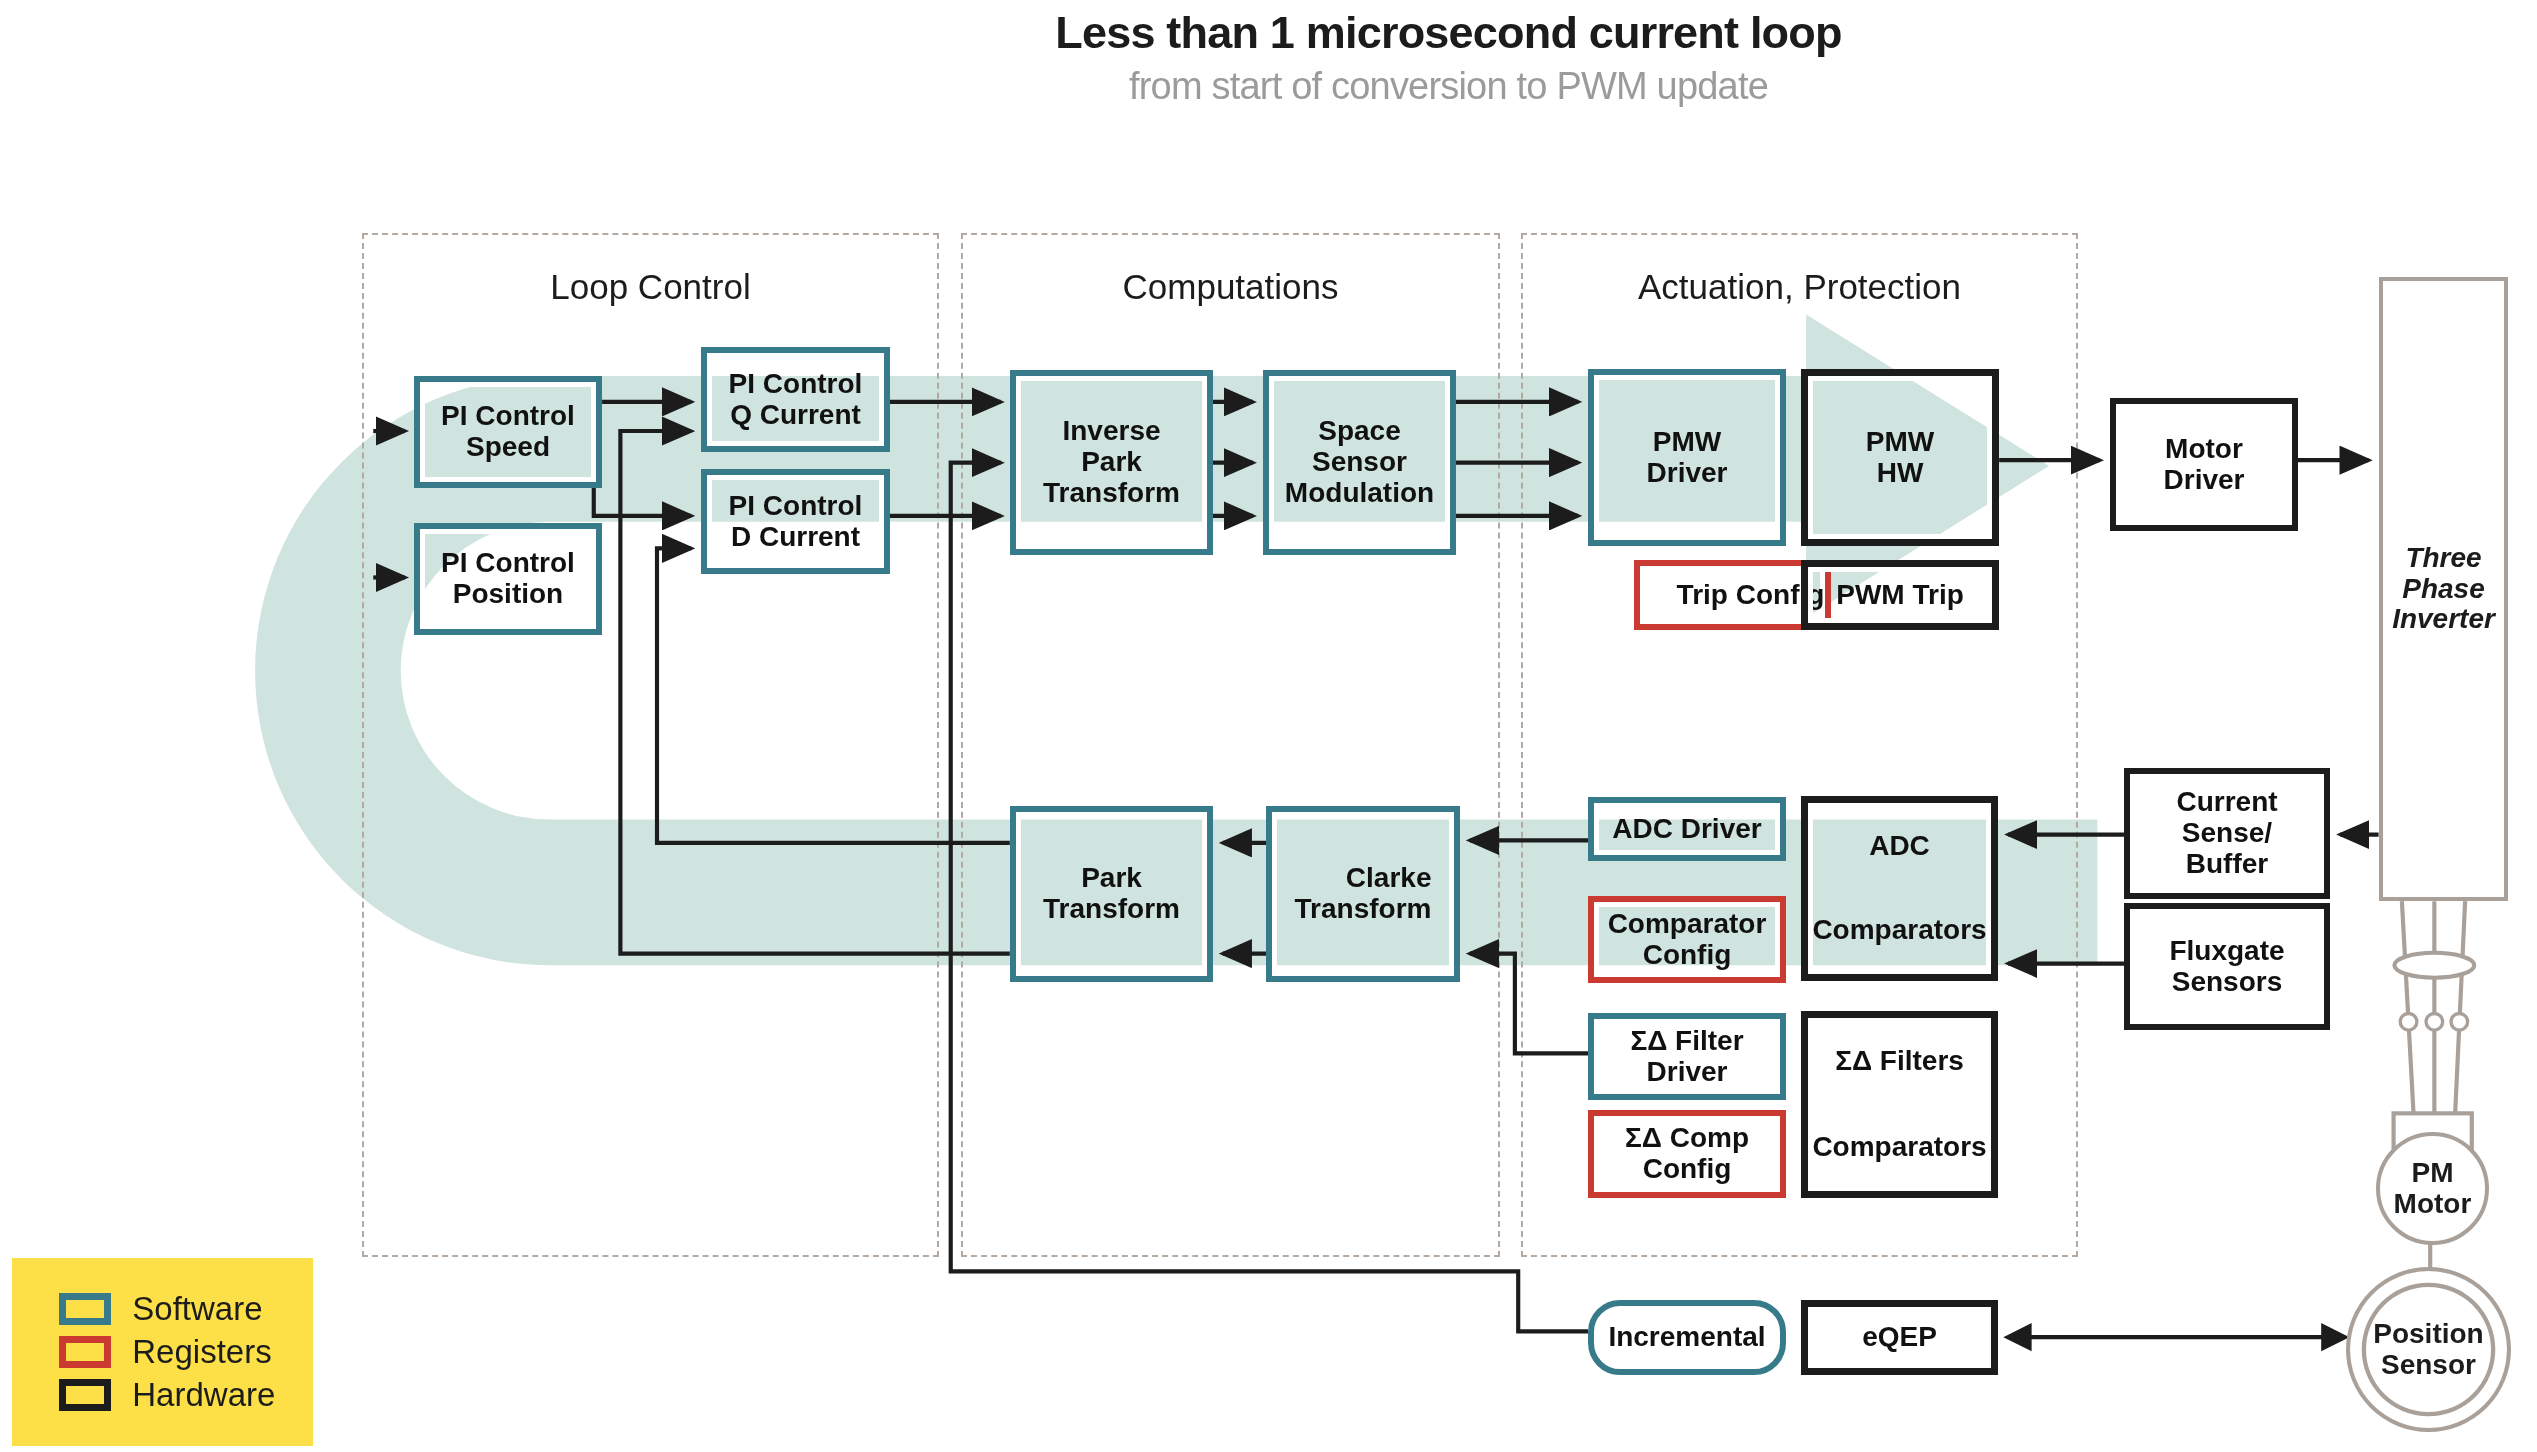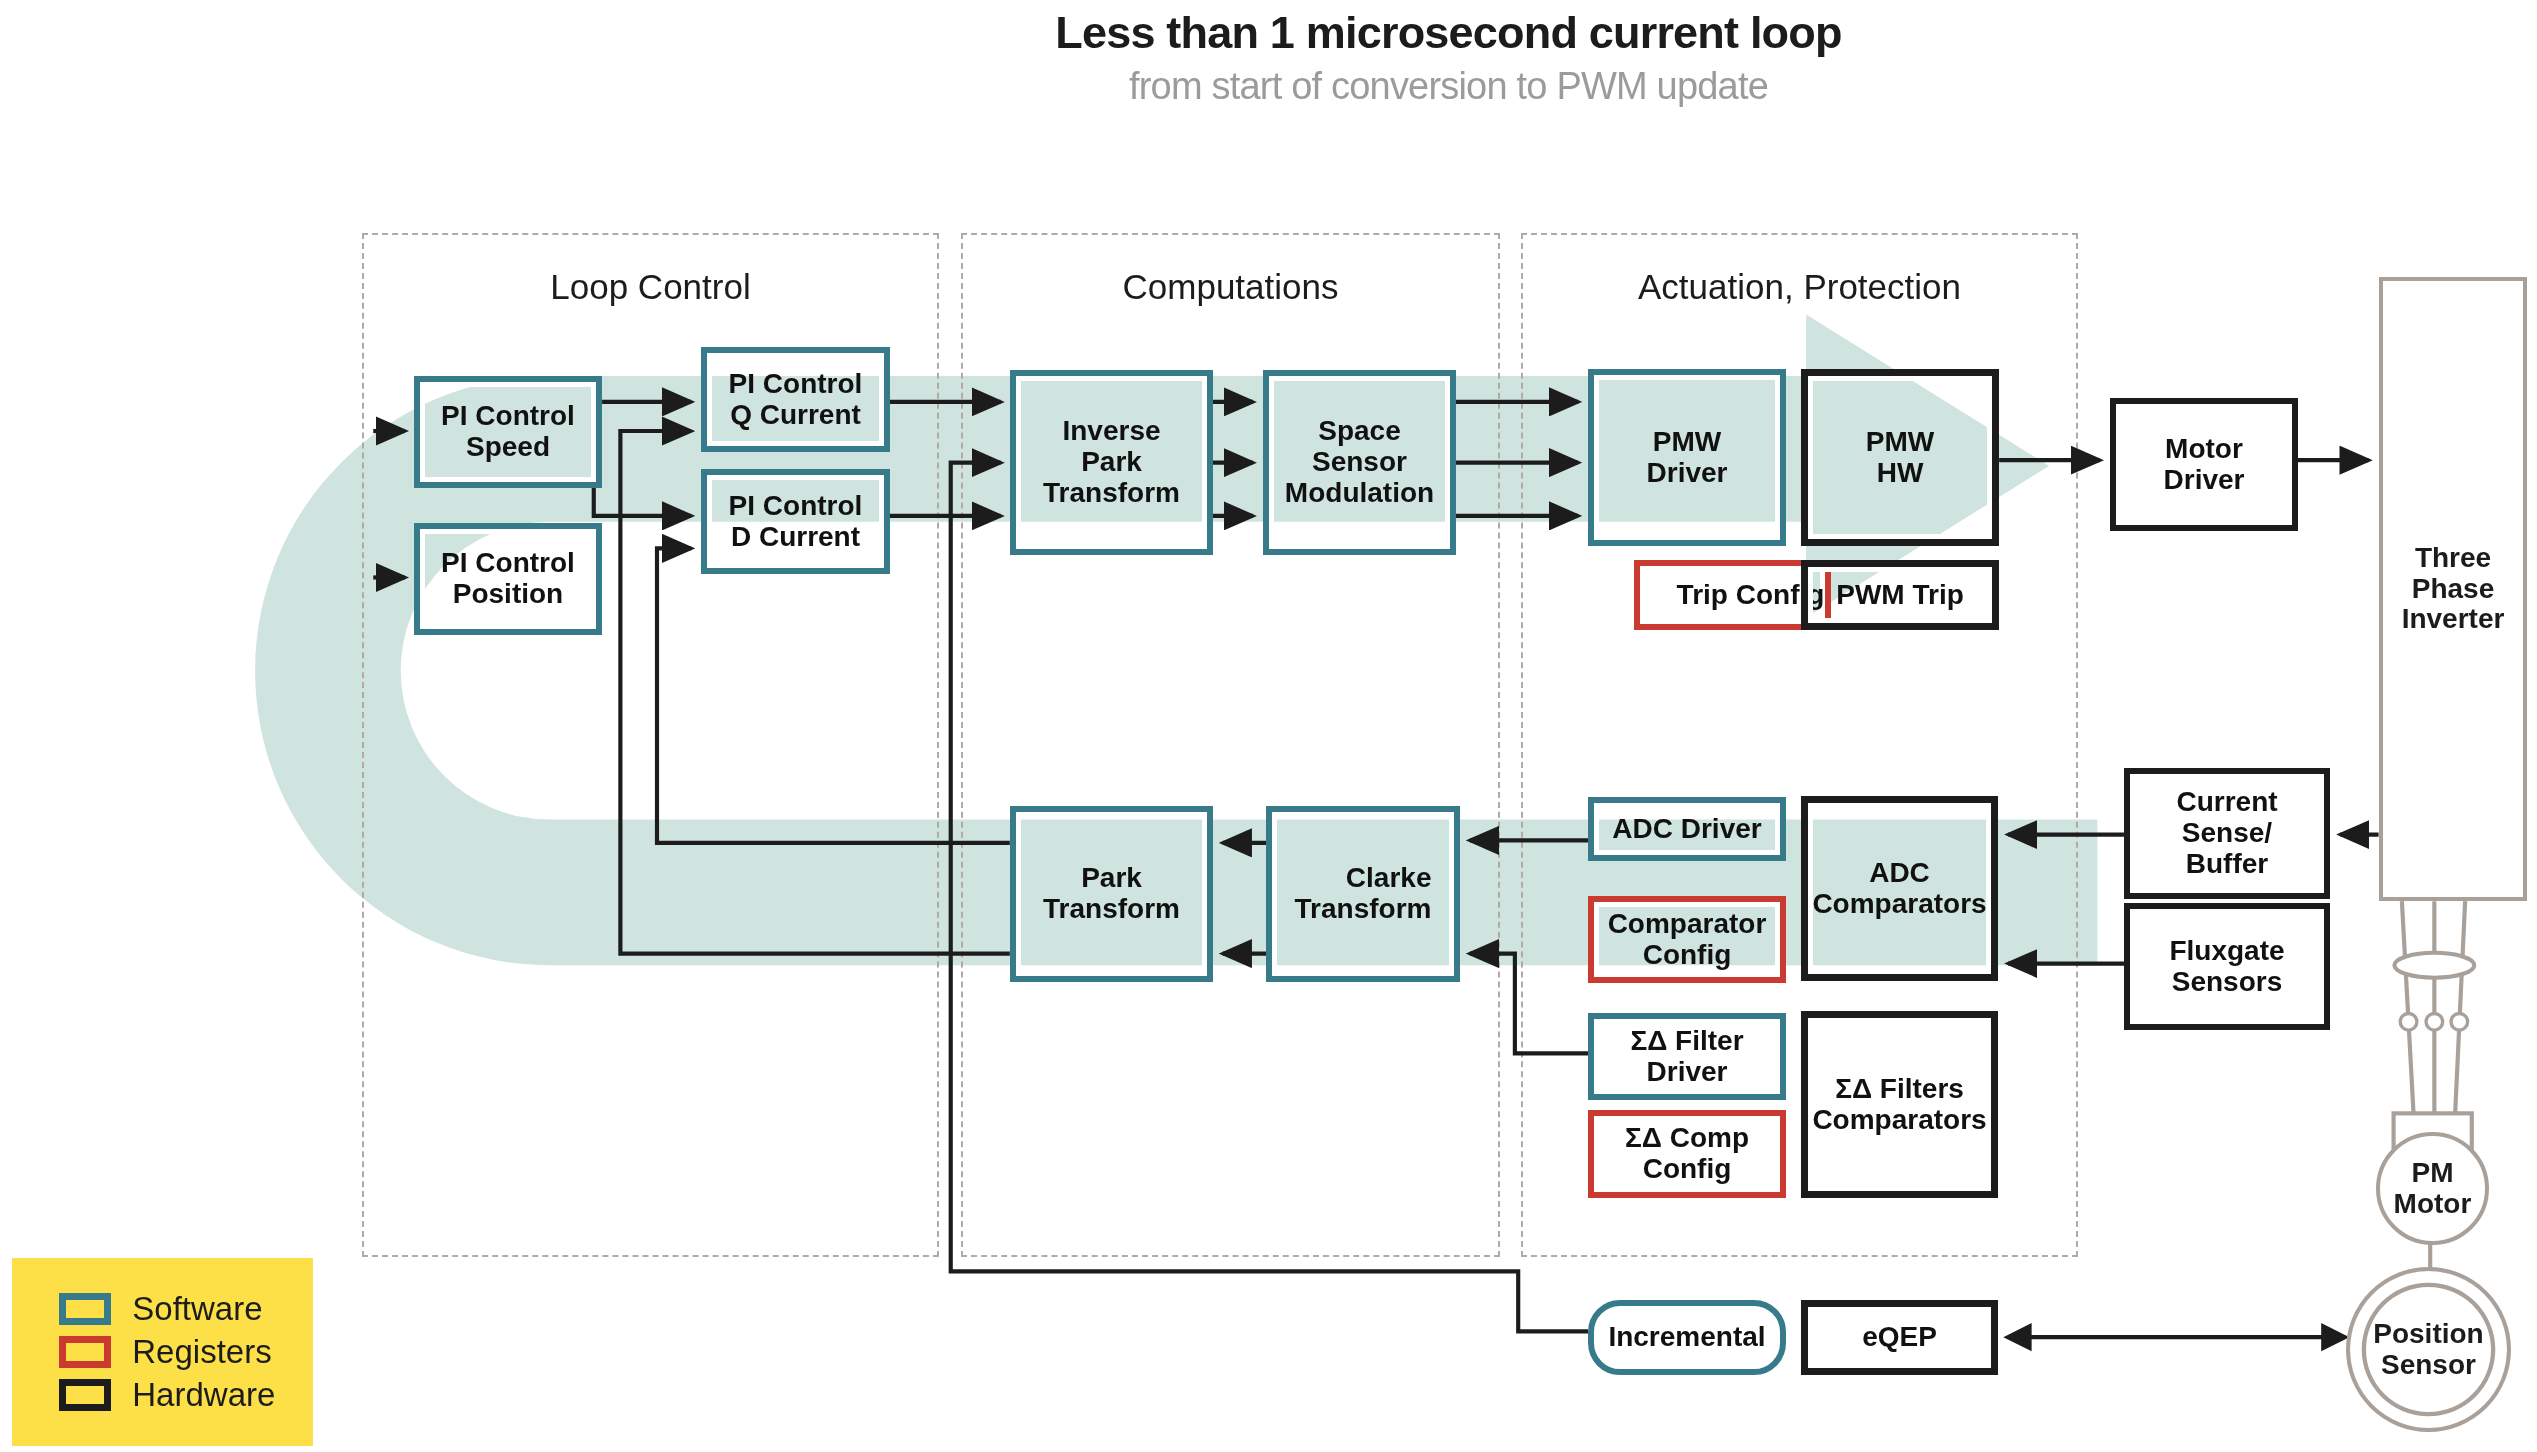--- a/index.html
+++ b/index.html
@@ -21,21 +21,21 @@
     font-size:35px;font-weight:500;color:#1c1c1c;}
 
   
   .node{position:absolute;display:flex;align-items:center;justify-content:center;
     text-align:center;font-weight:bold;font-size:28px;line-height:1.1;color:#111;
     white-space:pre-line;z-index:4;box-sizing:border-box;background:transparent;}
   .sw {border:6.7px solid var(--software); box-shadow:inset 0 0 0 5px #fff;}
   .reg{border:6.7px solid var(--registers);box-shadow:inset 0 0 0 5px #fff;}
   .hw {border:7.5px solid var(--hardware); box-shadow:inset 0 0 0 5px #fff;}
   .ghost{border:4.2px solid var(--hwgray);background:#fff;color:#1c1c1c;}
-  .dual{flex-direction:column;padding:28px 21px;}
+  .dual{flex-direction:column;justify-content:space-between;padding:28px 21px;}
 
   #pi-speed   {left:414px; top:376px; width:188px;height:112px;}
   #pi-position{left:414px; top:523px; width:188px;height:112px;}
   #pi-q       {left:701px; top:347px; width:189px;height:105px;}
   #pi-d       {left:701px; top:469px; width:189px;height:105px;}
   #ipt        {left:1010px;top:370px; width:203px;height:185px;}
   #svm        {left:1263px;top:370px; width:193px;height:185px;}
   #pmw-driver {left:1588px;top:369px; width:198px;height:177px;}
   #pmw-hw     {left:1801px;top:369px; width:198px;height:177px;}
   #trip-config{left:1634px;top:560px; width:197px;height:70px;padding-left:36px;}
@@ -44,21 +44,21 @@
   #clarke     {left:1266px;top:806px; width:194px;height:176px;text-align:right;}
   #adc-driver {left:1588px;top:797px; width:198px;height:64px;}
   #comp-config{left:1588px;top:896px;width:198px;height:87px;}
   #adc-hw     {left:1801px;top:796px; width:197px;height:185px;}
   #sd-driver  {left:1588px;top:1013px;width:198px;height:87px;}
   #sd-config  {left:1588px;top:1110px;width:198px;height:88px;}
   #sd-hw      {left:1801px;top:1011px;width:197px;height:187px;}
   #incremental{left:1588px;top:1300px;width:198px;height:75px;border-radius:32px;}
   #eqep       {left:1801px;top:1300px;width:197px;height:75px;}
   #motor-driver {left:2110px;top:398px;width:188px;height:133px;border-width:6.7px;}
-  #inverter     {left:2379px;top:277px;width:148px;height:624px;}
+  #inverter     {left:2379px;top:277px;width:129px;height:624px;font-style:italic;}
   #current-sense{left:2124px;top:768px;width:206px;height:131px;border-width:6.7px;}
   #fluxgate     {left:2124px;top:903px;width:206px;height:127px;border-width:6.7px;}
 
   
   .round{border-radius:50%;}
   #pm-motor{left:2376px;top:1132px;width:113px;height:113px;}
   #pos-sensor{left:2346px;top:1267px;width:165px;height:165px;
     box-shadow:inset 0 0 0 11.7px #fff, inset 0 0 0 16px var(--hwgray);}
 
   

